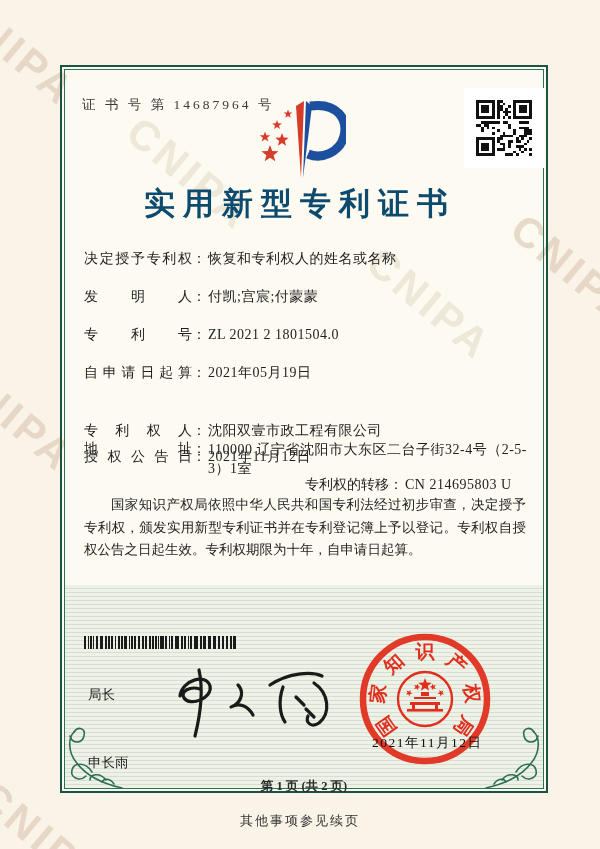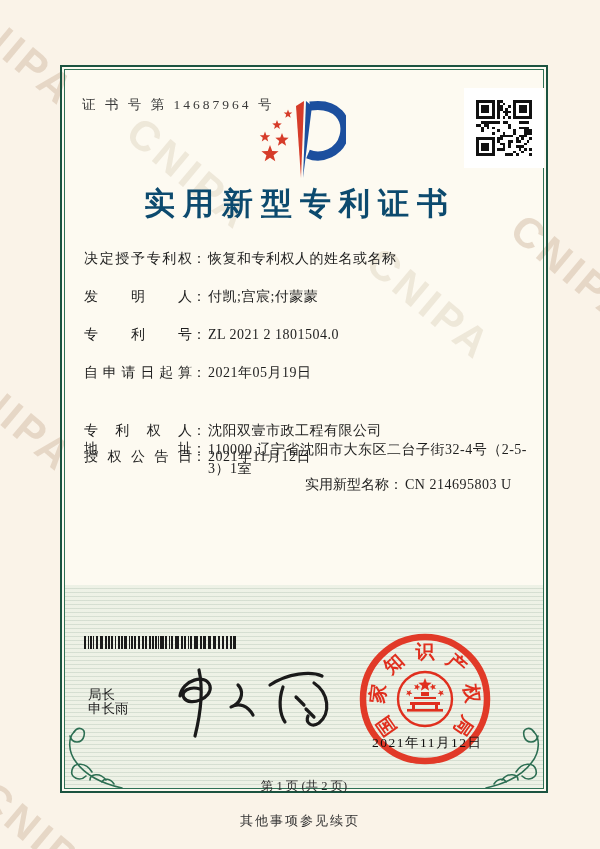--- a/index.html
+++ b/index.html
@@ -53,25 +53,25 @@
   .row-grant2{left:305px;}
   .paras{
     left:84px;top:494px;width:442px;z-index:3;
     font-size:13.5px;line-height:22.5px;text-align:justify;color:#242424;
   }
   .paras p{margin:0;text-indent:2em;}
   .barcode{left:84px;top:636px;width:157px;height:13px;z-index:3;display:flex;align-items:stretch;}
   .barcode i{display:block;height:100%;}
   .signer{left:88px;z-index:3;font-family:"Liberation Sans","DejaVu Sans",sans-serif;font-size:13.5px;color:#222;}
   .signer-title{top:686px;}
-  .signer-name{top:700px;}
+  .signer-name{top:754px;}
   .signature{left:158px;top:660px;z-index:3;}
   .seal{left:356px;top:630px;z-index:3;}
   .seal-date{left:372px;top:734px;z-index:4;font-size:13.5px;letter-spacing:1.5px;color:#101010;}
-  .page-ind{left:60px;top:778px;width:488px;text-align:center;font-size:12.5px;color:#2a2a2a;z-index:3;}
+  .page-ind{left:60px;top:778px;width:488px;text-align:center;font-size:12.5px;color:#2a2a2a;z-index:3;font-weight:bold;}
   .footer-note{left:0;top:812px;width:600px;text-align:center;font-size:13px;color:#333;z-index:3;letter-spacing:2px;}
 </style>
 </head>
 <body>
 
 <div class="wm wm-out" style="left:-28px;top:-16px;">CNIPA</div>
 <div class="wm wm-in" style="left:148px;top:108px;">CNIPA</div>
 <div class="wm wm-in" style="left:388px;top:238px;">CNIPA</div>
 <div class="wm wm-out" style="left:532px;top:205px;">CNIPA</div>
 <div class="wm wm-out" style="left:-30px;top:350px;">CNIPA</div>
@@ -246,24 +246,25 @@
 <div class="row" style="top:422px;">
   <span class="lbl">专利权人</span>：<span class="val">沈阳双壹市政工程有限公司</span>
 </div>
 <div class="row" style="top:440px;">
   <span class="lbl">地址</span>：<span class="val val-wrap">110000 辽宁省沈阳市大东区二台子街32-4号（2-5-3）1室</span>
 </div>
 <div class="row" style="top:448px;">
   <span class="lbl">授权公告日</span>：<span class="val">2021年11月12日</span>
 </div>
 <div class="row row-grant2" style="top:476px;">
-  <span>实用新型名称</span>：<span class="val">CN 214695803 U</span>
+  <span>专利权的转移</span>：<span class="val">CN 214695803 U</span>
 </div>
 
 <div class="abs paras">
+  <p>国家知识产权局依照中华人民共和国专利法经过初步审查，决定授予专利权，颁发实用新型专利证书并在专利登记簿上予以登记。专利权自授权公告之日起生效。专利权期限为十年，自申请日起算。</p>
 </div>
 
 <div class="abs barcode" id="barcode">
     <i style="width: 2px; background: rgb(26, 26, 26);"></i>
     <i style="width: 1.5px;"></i>
     <i style="width: 1.5px; background: rgb(26, 26, 26);"></i>
     <i style="width: 1px;"></i>
     <i style="width: 1.5px; background: rgb(26, 26, 26);"></i>
     <i style="width: 1px;"></i>
     <i style="width: 1.5px; background: rgb(26, 26, 26);"></i>

